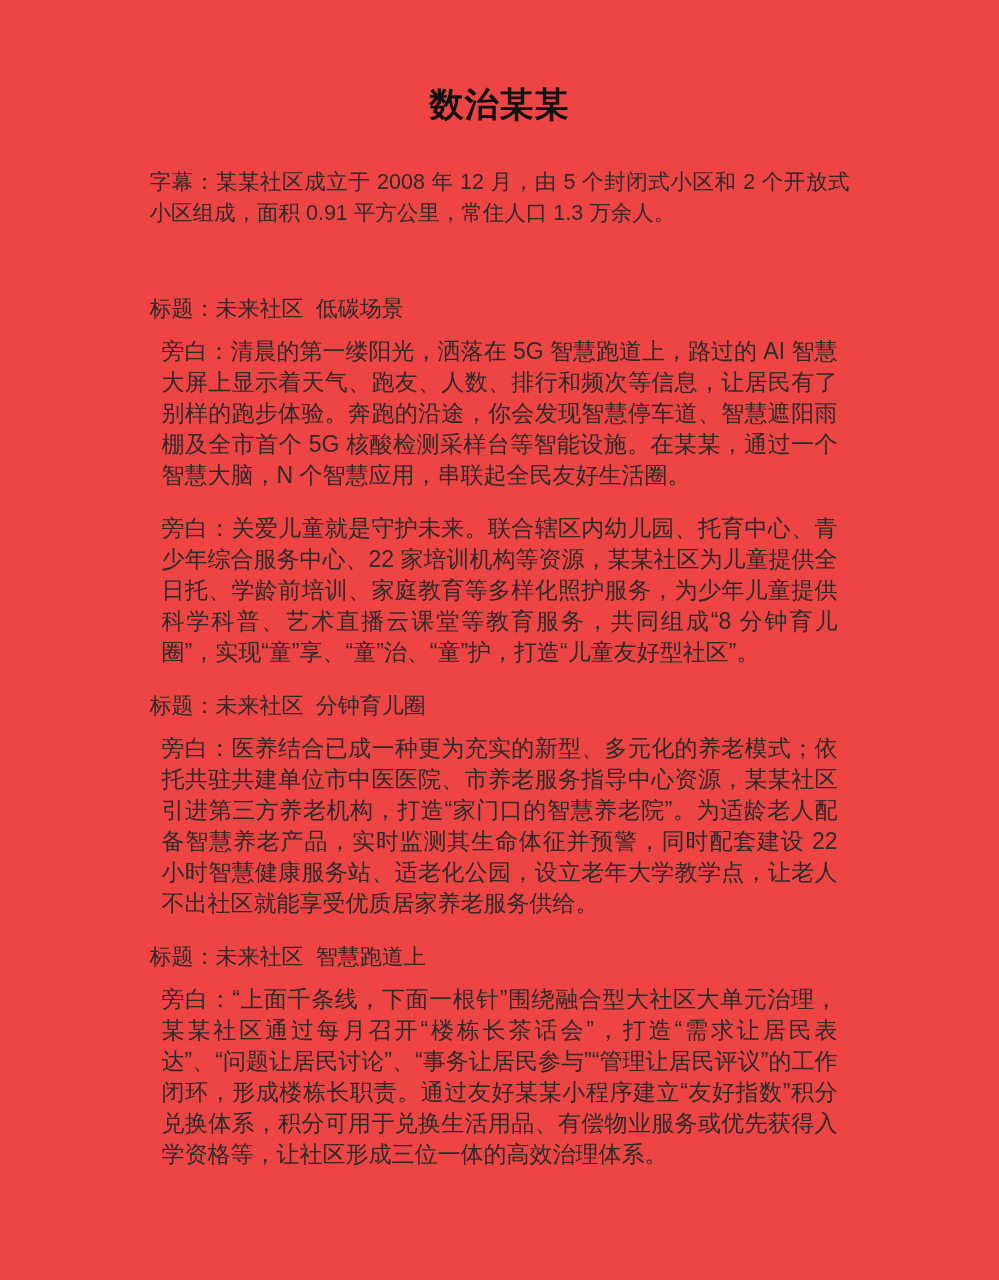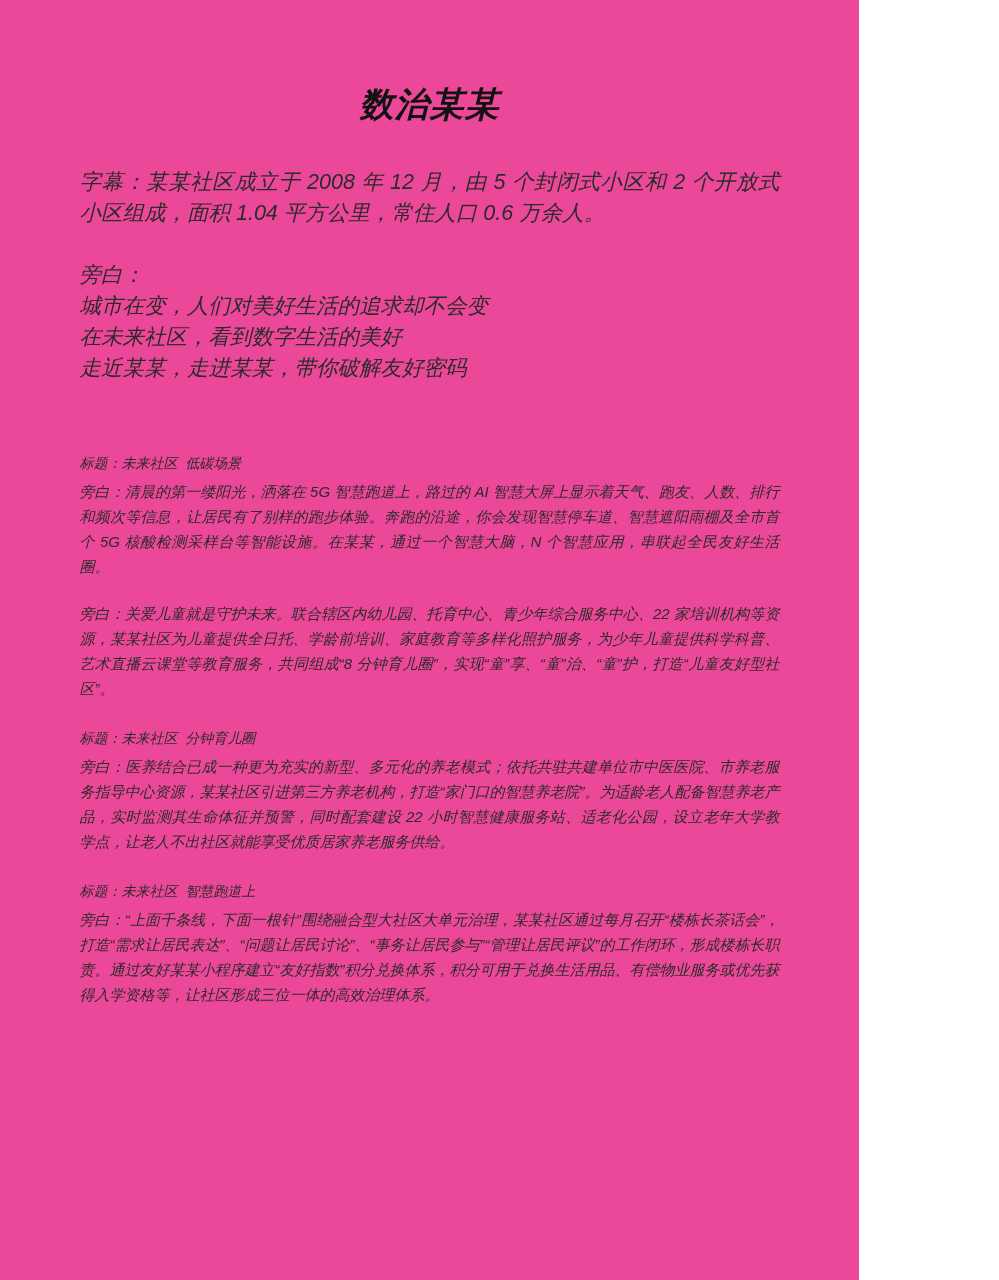--- a/index.html
+++ b/index.html
@@ -10,25 +10,24 @@
   body {
     width: 999px;
     height: 1280px;
     overflow: hidden;
     font-family: "Liberation Sans", "DejaVu Sans", sans-serif;
     color: #2b2b2b;
     -webkit-font-smoothing: antialiased;
   }
   .page {
     position: relative;
-    width: 859px;
+    width: 999px;
     height: 1280px;
-    background: #ec4899;
+    background: #ef4444;
     box-sizing: border-box;
-    font-style: italic;
   }
   .doc-title {
     text-align: center;
     font-size: 34px;
     font-weight: bold;
     color: #111111;
     letter-spacing: 1px;
     margin: 0;
     padding-top: 84px;
     line-height: 1.2;
@@ -57,51 +56,45 @@
     line-height: 31px;
     margin: 0;
   }
   .scene {
     margin-top: 22px;
   }
   .scene.first-scene {
     margin-top: 64px;
   }
   .scene-heading {
-    font-size: 14px;
+    font-size: 22px;
     line-height: 31px;
     margin: 0;
     white-space: pre;
   }
   .scene-body {
-    font-size: 15px;
-    line-height: 25px;
+    font-size: 23px;
+    line-height: 31px;
     text-align: justify;
     text-justify: inter-ideograph;
-    margin: 0;
+    margin: 12px;
     word-break: break-all;
   }
 </style>
 </head>
 <body>
 
 <div class="page">
 
   <h1 class="doc-title">数治某某</h1>
 
   <div class="content">
 
-    <p class="para block-subtitle">字幕：某某社区成立于 2008 年 12 月，由 5 个封闭式小区和 2 个开放式小区组成，面积 1.04 平方公里，常住人口 0.6 万余人。</p>
+    <p class="para block-subtitle">字幕：某某社区成立于 2008 年 12 月，由 5 个封闭式小区和 2 个开放式小区组成，面积 0.91 平方公里，常住人口 1.3 万余人。</p>
 
-    <div class="block-narration">
-      <p class="narration-line">旁白：</p>
-      <p class="narration-line">城市在变，人们对美好生活的追求却不会变</p>
-      <p class="narration-line">在未来社区，看到数字生活的美好</p>
-      <p class="narration-line">走近某某，走进某某，带你破解友好密码</p>
-    </div>
 
     <div class="scene first-scene">
       <p class="scene-heading">标题：未来社区  低碳场景</p>
       <p class="scene-body">旁白：清晨的第一缕阳光，洒落在 5G 智慧跑道上，路过的 AI 智慧大屏上显示着天气、跑友、人数、排行和频次等信息，让居民有了别样的跑步体验。奔跑的沿途，你会发现智慧停车道、智慧遮阳雨棚及全市首个 5G 核酸检测采样台等智能设施。在某某，通过一个智慧大脑，N 个智慧应用，串联起全民友好生活圈。</p>
     </div>
 
     <div class="scene">
       <p class="scene-body">旁白：关爱儿童就是守护未来。联合辖区内幼儿园、托育中心、青少年综合服务中心、22 家培训机构等资源，某某社区为儿童提供全日托、学龄前培训、家庭教育等多样化照护服务，为少年儿童提供科学科普、艺术直播云课堂等教育服务，共同组成“8 分钟育儿圈”，实现“童”享、“童”治、“童”护，打造“儿童友好型社区”。</p>
     </div>
 

